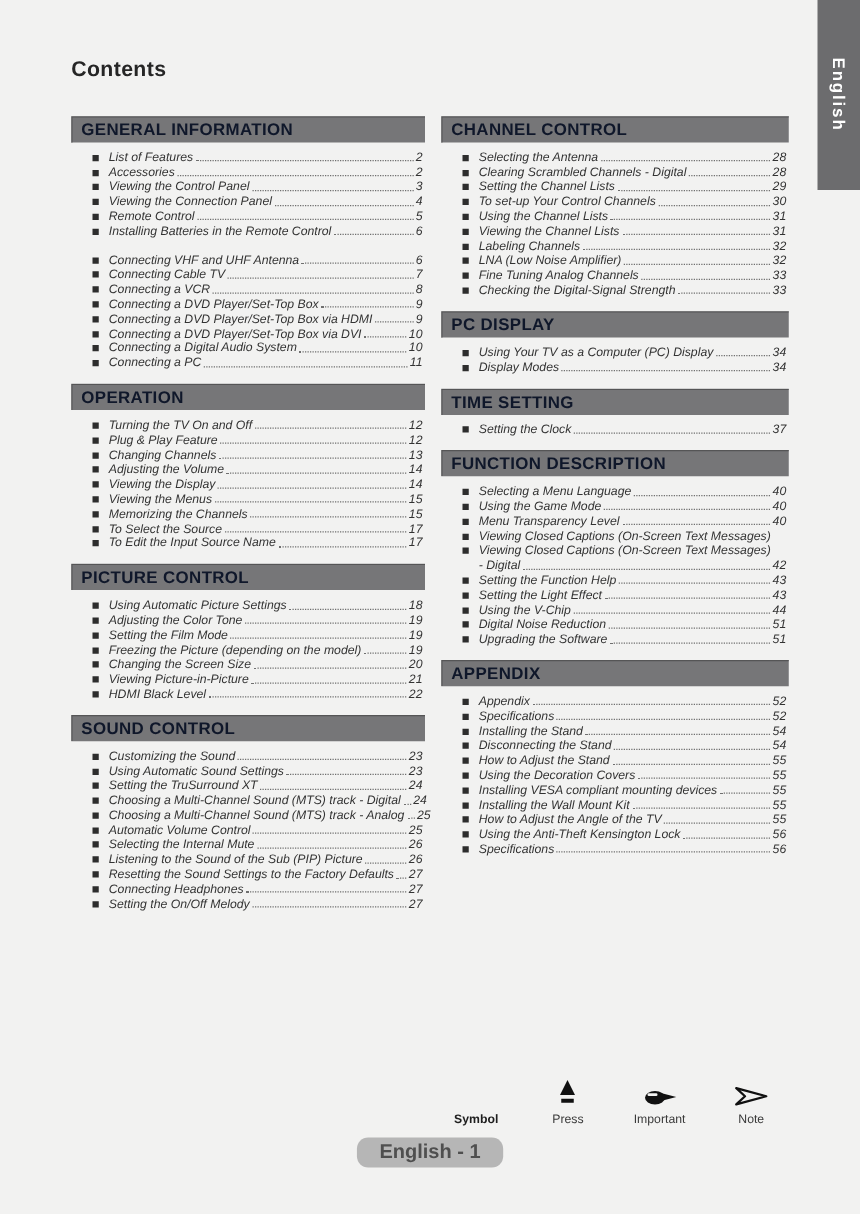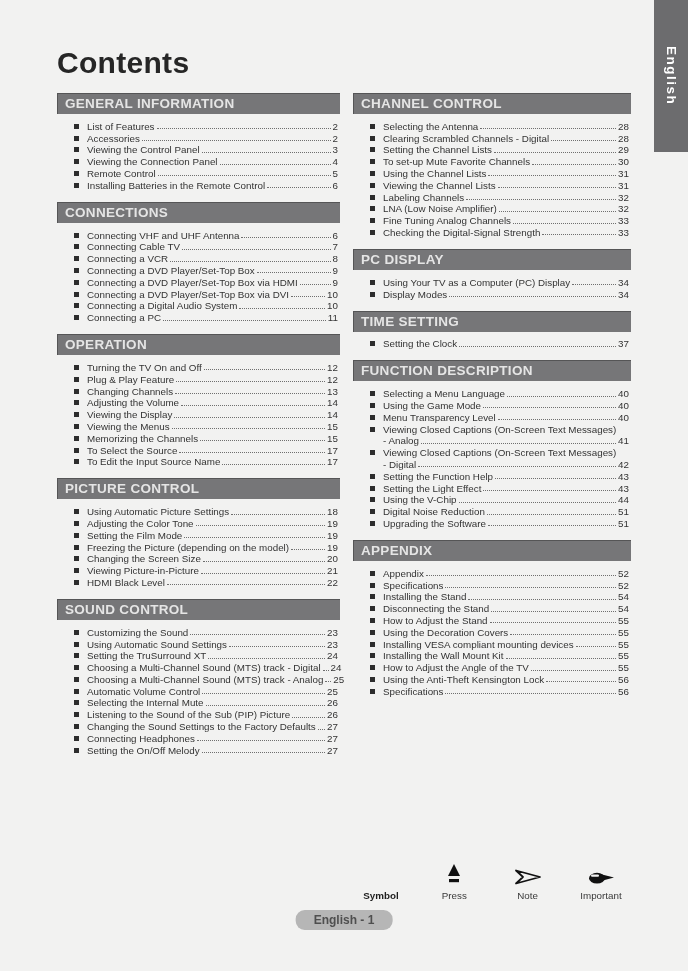--- a/index.html
+++ b/index.html
@@ -15,52 +15,52 @@
     position:absolute;top:0;right:0;width:34px;height:152px;
     background:#6c6c6e;display:flex;align-items:center;justify-content:center;
   }
   .lang-tab span{
     writing-mode:vertical-rl;color:#fff;font-weight:bold;
     font-size:13.5px;letter-spacing:1.5px;
   }
   
   h1.title{
     position:absolute;left:57px;top:46px;margin:0;
-    font-size:30px;font-weight:bold;color:#262626;letter-spacing:.3px;
+    font-size:17px;font-weight:bold;color:#262626;letter-spacing:.3px;
   }
   
   .columns{position:absolute;left:57px;top:93px;display:flex;gap:13px;}
   .col{width:283px;}
   .col.right{width:278px;}
   .toc-section{margin-bottom:11px;}
   .sec-header{
-    background:#767678;color:#e5e5e5;font-weight:bold;font-size:13.5px;
+    background:#767678;color:#0f172a;font-weight:bold;font-size:13.5px;
     padding:3px 8px;letter-spacing:.3px;margin-bottom:6px;
     box-shadow:inset 1px 1px 0 rgba(0,0,0,.28);
   }
-  .sec-items{padding-left:17px;padding-right:2px;}
+  .sec-items{padding-left:17px;padding-right:2px;font-style:italic;}
   .item{display:flex;align-items:flex-end;height:11.8px;font-size:9.8px;color:#333;}
   .item .bullet{width:5px;height:5px;background:#2d2d2d;flex:none;margin:0 8px 3px 0;}
   .item .label{white-space:nowrap;}
   .item .dots{flex:1;min-width:6px;margin:0 2px 2.5px 2px;border-bottom:1.5px dotted #6f6f6f;}
   .item .pg{flex:none;}
   .item.cont{padding-left:13px;}
   
   .legend{
     position:absolute;left:352px;top:849px;width:278px;
     display:flex;justify-content:space-between;align-items:flex-start;
   }
   .leg-col{display:flex;flex-direction:column;align-items:center;width:58px;}
   .icon-slot{height:36px;display:flex;align-items:flex-end;justify-content:center;padding-bottom:5px;}
   .leg-label{font-size:9.8px;color:#3a3a3a;text-align:center;line-height:11px;}
   .leg-label.bold{font-weight:bold;color:#1e1e1e;}
   
   .badge{
     position:absolute;top:910px;left:50%;transform:translateX(-50%);
-    background:#b6b6b6;color:#4f4f4f;font-weight:bold;font-size:12px;
+    background:#b6b6b6;color:#4f4f4f;font-weight:bold;font-size:16px;
     padding:3px 18px;border-radius:9px;white-space:nowrap;
   }
 </style>
 </head>
 <body>
 
 <div class="page">
 
   <div class="lang-tab">
     <span>English</span>
@@ -105,21 +105,20 @@
             </div>
             <div class="item">
               <span class="bullet"></span>
               <span class="label">Installing Batteries in the Remote Control</span>
               <span class="dots"></span>
               <span class="pg">6</span>
             </div>
           </div>
         </section>
         <section class="toc-section">
-          <div class="sec-header">CONNECTIONS</div>
           <div class="sec-items">
             <div class="item">
               <span class="bullet"></span>
               <span class="label">Connecting VHF and UHF Antenna</span>
               <span class="dots"></span>
               <span class="pg">6</span>
             </div>
             <div class="item">
               <span class="bullet"></span>
               <span class="label">Connecting Cable TV</span>
@@ -316,21 +315,21 @@
               <span class="pg">26</span>
             </div>
             <div class="item">
               <span class="bullet"></span>
               <span class="label">Listening to the Sound of the Sub (PIP) Picture</span>
               <span class="dots"></span>
               <span class="pg">26</span>
             </div>
             <div class="item">
               <span class="bullet"></span>
-              <span class="label">Changing the Sound Settings to the Factory Defaults</span>
+              <span class="label">Resetting the Sound Settings to the Factory Defaults</span>
               <span class="dots"></span>
               <span class="pg">27</span>
             </div>
             <div class="item">
               <span class="bullet"></span>
               <span class="label">Connecting Headphones</span>
               <span class="dots"></span>
               <span class="pg">27</span>
             </div>
             <div class="item">
@@ -359,21 +358,21 @@
               <span class="pg">28</span>
             </div>
             <div class="item">
               <span class="bullet"></span>
               <span class="label">Setting the Channel Lists</span>
               <span class="dots"></span>
               <span class="pg">29</span>
             </div>
             <div class="item">
               <span class="bullet"></span>
-              <span class="label">To set-up Mute Favorite Channels</span>
+              <span class="label">To set-up Your Control Channels</span>
               <span class="dots"></span>
               <span class="pg">30</span>
             </div>
             <div class="item">
               <span class="bullet"></span>
               <span class="label">Using the Channel Lists</span>
               <span class="dots"></span>
               <span class="pg">31</span>
             </div>
             <div class="item">
@@ -453,25 +452,20 @@
             </div>
             <div class="item">
               <span class="bullet"></span>
               <span class="label">Menu Transparency Level</span>
               <span class="dots"></span>
               <span class="pg">40</span>
             </div>
             <div class="item">
               <span class="bullet"></span>
               <span class="label">Viewing Closed Captions (On-Screen Text Messages)</span>
-            </div>
-            <div class="item cont">
-              <span class="label">- Analog</span>
-              <span class="dots"></span>
-              <span class="pg">41</span>
             </div>
             <div class="item">
               <span class="bullet"></span>
               <span class="label">Viewing Closed Captions (On-Screen Text Messages)</span>
             </div>
             <div class="item cont">
               <span class="label">- Digital</span>
               <span class="dots"></span>
               <span class="pg">42</span>
             </div>
@@ -590,35 +584,35 @@
         <div class="icon-slot">
           <svg width="16" height="22" viewBox="0 0 16 22">
             <polygon points="8,1 14,13 2,13" fill="#111"></polygon>
             <rect x="3" y="16" width="10" height="3.2" fill="#111"></rect>
           </svg>
         </div>
         <div class="leg-label">Press</div>
       </div>
       <div class="leg-col">
         <div class="icon-slot">
-          <svg width="28" height="16" viewBox="0 0 28 16">
-            <path d="M2 14.5 L26 8 L2 1.5 L9 8 Z" fill="none" stroke="#111" stroke-width="1.8" stroke-linejoin="round"></path>
-          </svg>
-        </div>
-        <div class="leg-label">Note</div>
-      </div>
-      <div class="leg-col">
-        <div class="icon-slot">
           <svg width="28" height="15" viewBox="0 0 28 15">
             <ellipse cx="10" cy="8.2" rx="8" ry="5.4" fill="#111"></ellipse>
             <polygon points="14,4.2 27,7.6 14,11" fill="#111"></polygon>
             <rect x="4" y="4.6" width="8" height="2.2" rx="1.1" fill="#f2f2f1"></rect>
           </svg>
         </div>
         <div class="leg-label">Important</div>
       </div>
+      <div class="leg-col">
+        <div class="icon-slot">
+          <svg width="28" height="16" viewBox="0 0 28 16">
+            <path d="M2 14.5 L26 8 L2 1.5 L9 8 Z" fill="none" stroke="#111" stroke-width="1.8" stroke-linejoin="round"></path>
+          </svg>
+        </div>
+        <div class="leg-label">Note</div>
+      </div>
     </div>
 
   <div class="badge">
     <span>English - 1</span>
   </div>
 
 </div>
 
 </body></html>

